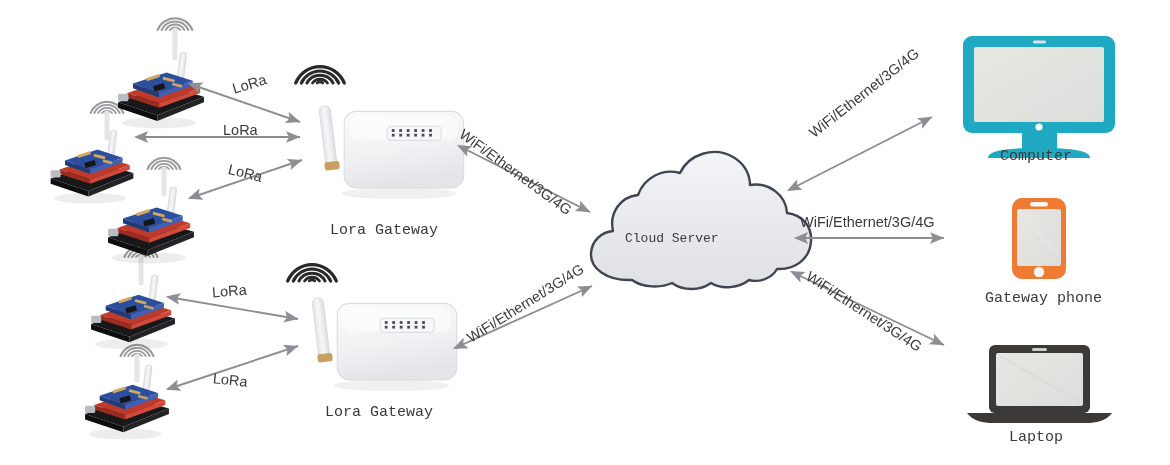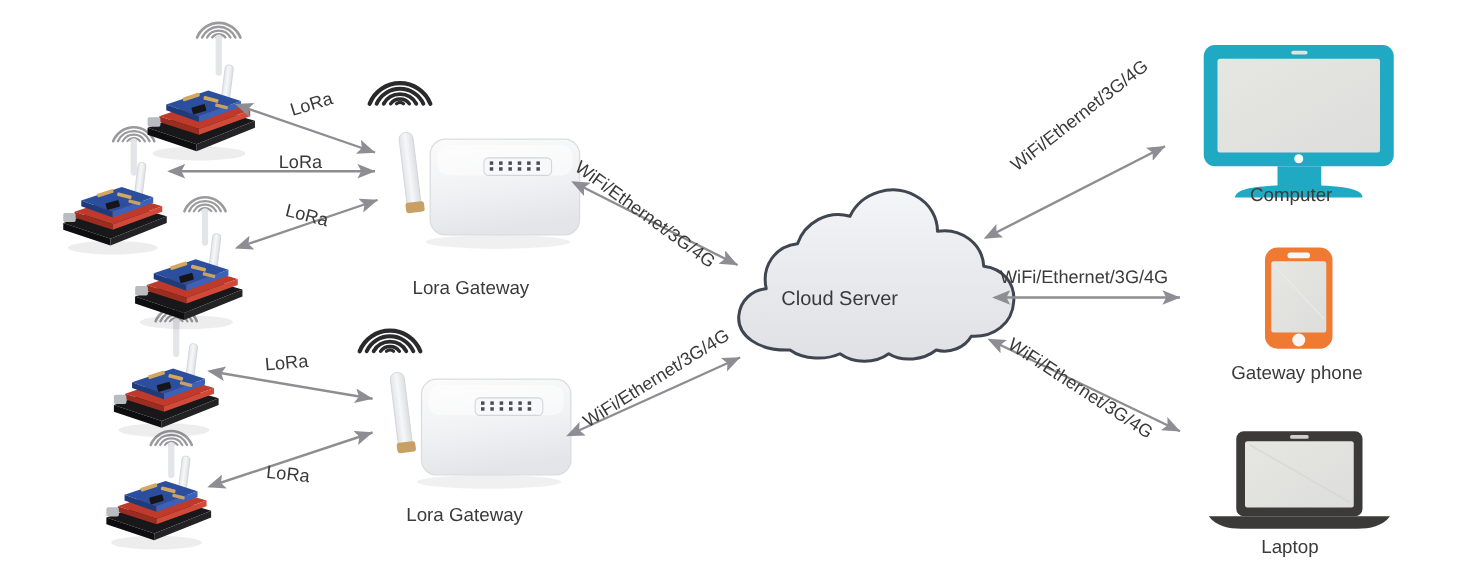--- a/index.html
+++ b/index.html
@@ -3,21 +3,21 @@
 <meta charset="utf-8">
 <style>
   html,body{margin:0;padding:0;background:#ffffff;}
   body{width:1170px;height:465px;overflow:hidden;
        font-family:"Liberation Sans","DejaVu Sans",sans-serif;}
   #stage{position:relative;width:1170px;height:465px;background:#fff;}
   #svgroot{position:absolute;left:0;top:0;width:1170px;height:465px;}
   .lbl{position:absolute;color:#3a3a3a;font-size:14.5px;white-space:nowrap;
        font-family:"Liberation Sans","DejaVu Sans",sans-serif;}
   .devlbl{position:absolute;color:#3a3a3a;font-size:15px;white-space:nowrap;
-          text-align:center;font-family:Liberation Sans, sans-serif;}
+          text-align:center;font-family:Liberation Mono, monospace;}
 </style>
 </head>
 <body>
 
 <div id="stage">
 
 <svg id="svgroot" viewBox="0 0 1170 465">
   <defs>
     <marker id="ah" markerWidth="9" markerHeight="9" refX="7.4" refY="3.1" orient="auto" markerUnits="strokeWidth">
       <path d="M0,0 L7.6,3.1 L0,6.2 L1.6,3.1 Z" fill="#8d8d93"></path>
@@ -222,19 +222,19 @@
 
 <div class="lbl" style="left:466px;top:126px;transform:rotate(36deg);transform-origin:left top;">WiFi/Ethernet/3G/4G</div>
 <div class="lbl" style="left:464px;top:332px;transform:rotate(-32deg);transform-origin:left top;">WiFi/Ethernet/3G/4G</div>
 <div class="lbl" style="left:806px;top:128px;transform:rotate(-38deg);transform-origin:left top;">WiFi/Ethernet/3G/4G</div>
 <div class="lbl" style="left:800px;top:214px;">WiFi/Ethernet/3G/4G</div>
 <div class="lbl" style="left:812px;top:268px;transform:rotate(33deg);transform-origin:left top;">WiFi/Ethernet/3G/4G</div>
 
 <div class="devlbl" style="left:330px;top:222px;">Lora Gateway</div>
 <div class="devlbl" style="left:325px;top:404px;">Lora Gateway</div>
 
-<div class="devlbl" style="left:625px;top:231px;font-size:16px;">Cloud Server</div>
+<div class="devlbl" style="left:625px;top:231px;font-size:13px;">Cloud Server</div>
 
 <div class="devlbl" style="left:1000px;top:148px;">Computer</div>
 <div class="devlbl" style="left:985px;top:290px;">Gateway phone</div>
 <div class="devlbl" style="left:1009px;top:429px;">Laptop</div>
 
 </div>
 
 </body></html>

